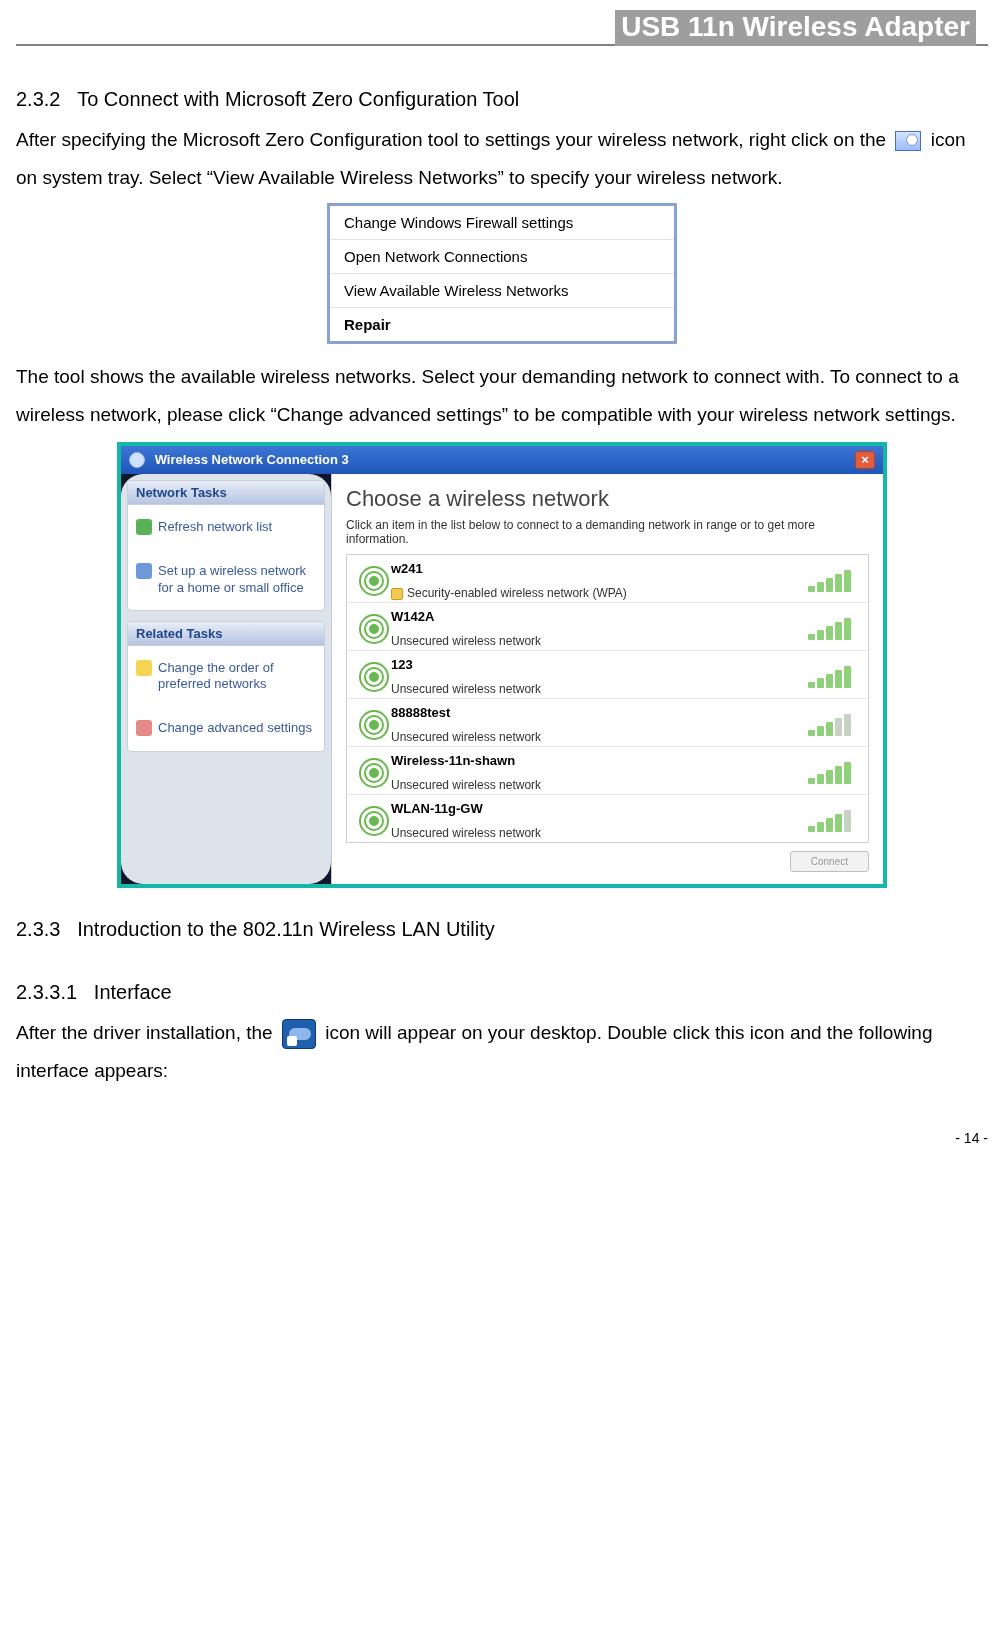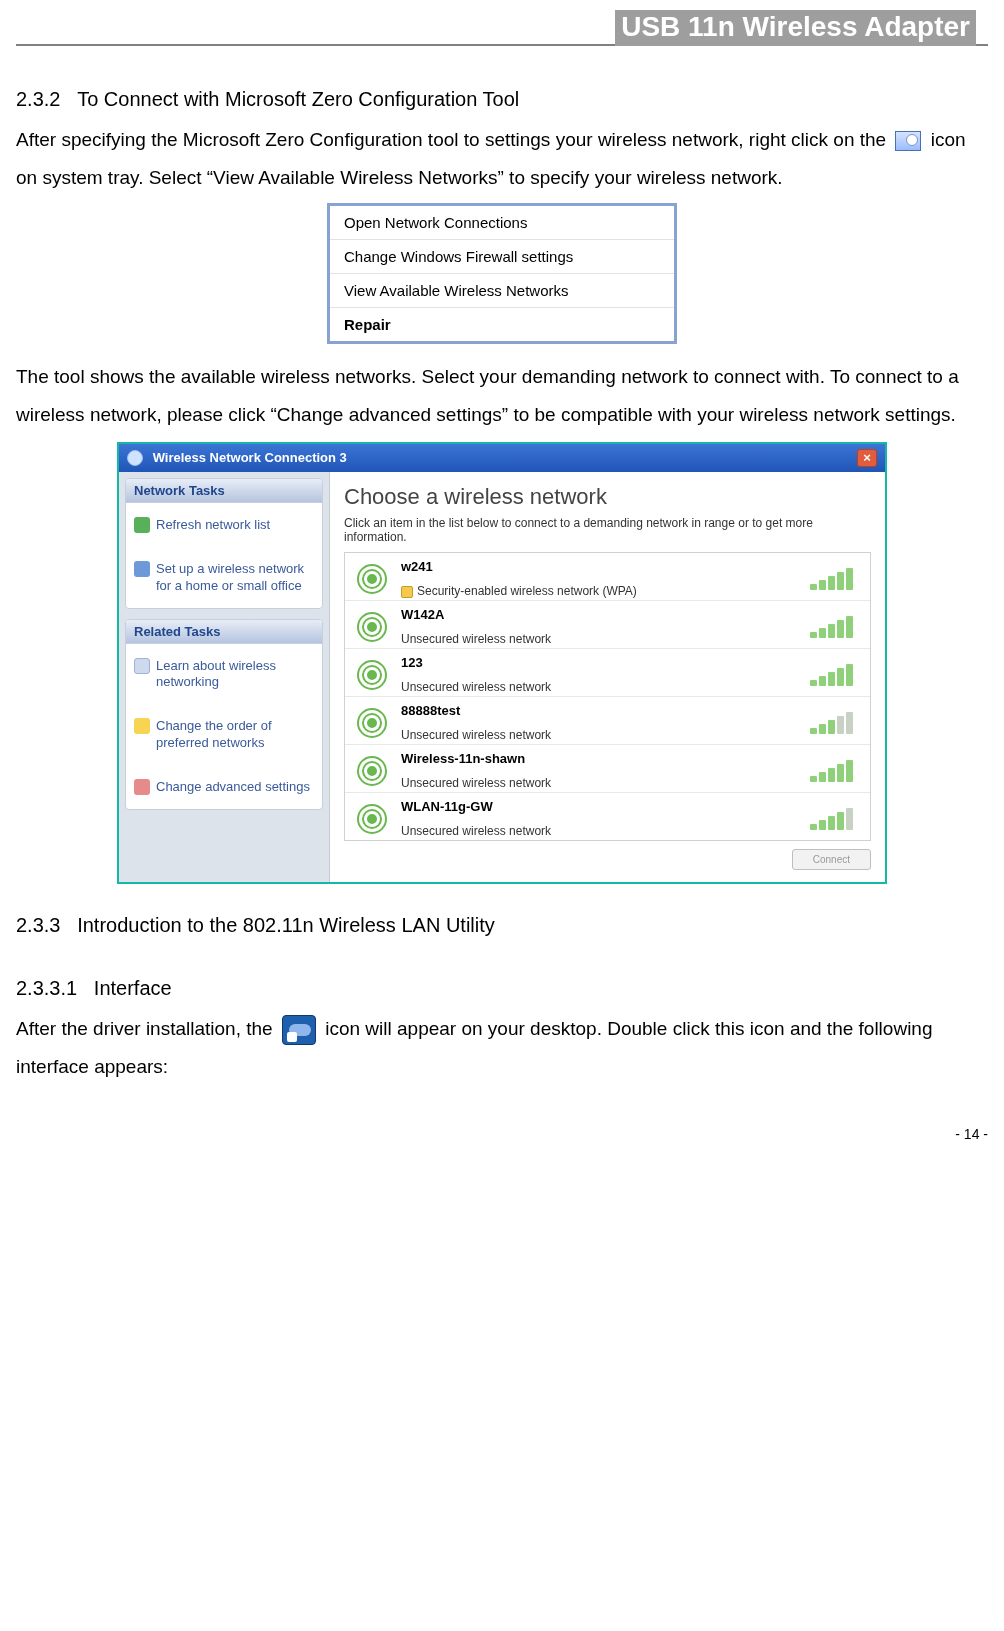--- a/index.html
+++ b/index.html
@@ -93,21 +93,21 @@
   }
   .context-menu .item {
     padding: 8px 14px;
     border-bottom: 1px solid #e2e2e2;
   }
   .context-menu .item:last-child{ border-bottom:none; font-weight:bold;}
   
   .wifi-window {
     width: 770px;
     margin: 8px auto 30px auto;
-    border: 2px solid #14b8a6;
+    border: 4px solid #14b8a6;
     background: #0f172a;
     font-size: 13px;
   }
   .wifi-titlebar {
     background: linear-gradient(#3c75d6,#1f55b7);
     color: #fff;
     padding: 5px 8px;
     display:flex;
     justify-content:space-between;
     align-items:center;
@@ -131,20 +131,21 @@
     color:#fff;
     font-weight:bold;
     line-height:16px;
     cursor:pointer;
   }
   .wifi-body{ display:flex; }
   .wifi-sidebar{
     width:210px;
     padding:6px;
     background:#dde3ea;
+    border-radius:22px;
   }
   .sb-panel{
     background:#fff;
     border:1px solid #c8cfdb;
     border-radius:4px;
     margin-bottom:10px;
     overflow:hidden;
   }
   .sb-head{
     background:linear-gradient(#e8edf7,#b5c4e0);
@@ -191,21 +192,21 @@
     margin-bottom:8px;
   }
   .net-list{
     border:1px solid #d0d0d0;
     flex:1;
     overflow:hidden;
   }
   .net-row{
     display:flex;
     align-items:center;
-    gap:12px;
+    gap:0;
     padding:6px 10px 2px 10px;
     border-bottom:1px solid #e8e8e8;
   }
   .net-row:last-child{border-bottom:none;}
   .net-icon{
     width:34px;height:34px;
     flex:0 0 34px;
     position:relative;
   }
   .net-icon .ring{
@@ -280,22 +281,22 @@
   <span>2.3.2</span>&nbsp;&nbsp;&nbsp;<span>To Connect with Microsoft Zero Configuration Tool</span>
 </h3>
 
 <p class="body">
   <span>After specifying the Microsoft Zero Configuration tool to settings your wireless network, right click on the </span>
   <span class="inline-icon"></span>
   <span> icon on system tray. Select “View Available Wireless Networks” to specify your wireless network.</span>
 </p>
 
 <div class="context-menu">
+  <div class="item">Change Windows Firewall settings</div>
   <div class="item">Open Network Connections</div>
-  <div class="item">Change Windows Firewall settings</div>
   <div class="item">View Available Wireless Networks</div>
   <div class="item">Repair</div>
 </div>
 
 <p class="body">The tool shows the available wireless networks. Select your demanding network to connect with. To connect to a wireless network, please click “Change advanced settings” to be compatible with your wireless network settings.</p>
 
 <div class="wifi-window">
   <div class="wifi-titlebar">
     <span>
       <span class="ticon"></span>
@@ -312,24 +313,20 @@
           <span>Refresh network list</span>
         </div>
         <div class="sb-item">
           <span class="mi setup"></span>
           <span>Set up a wireless network for a home or small office</span>
         </div>
       </div>
       <div class="sb-panel">
         <div class="sb-head">Related Tasks</div>
         <div class="sb-item">
-          <span class="mi learn"></span>
-          <span>Learn about wireless networking</span>
-        </div>
-        <div class="sb-item">
           <span class="mi order"></span>
           <span>Change the order of preferred networks</span>
         </div>
         <div class="sb-item">
           <span class="mi advanced"></span>
           <span>Change advanced settings</span>
         </div>
       </div>
     </div>
     <div class="wifi-main">

